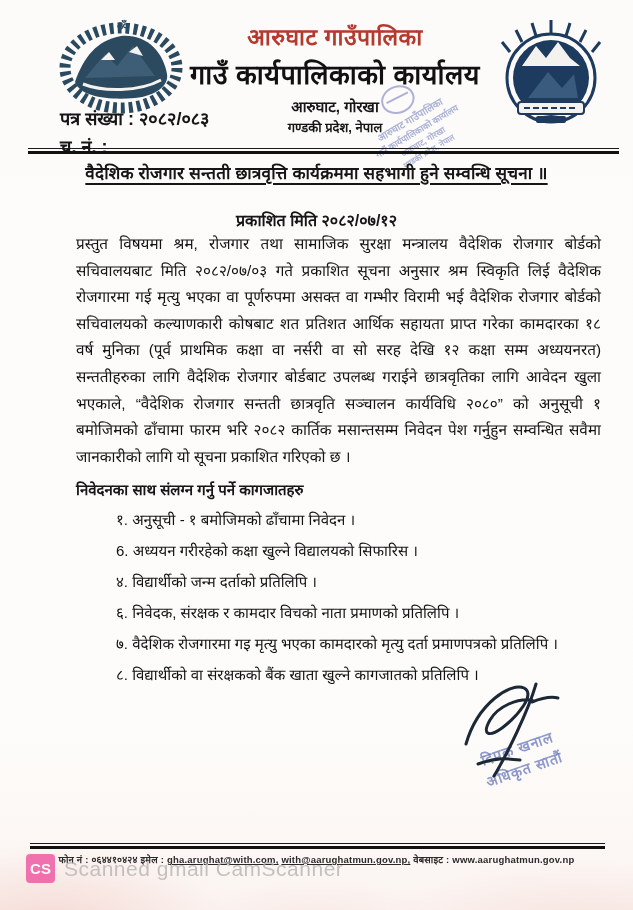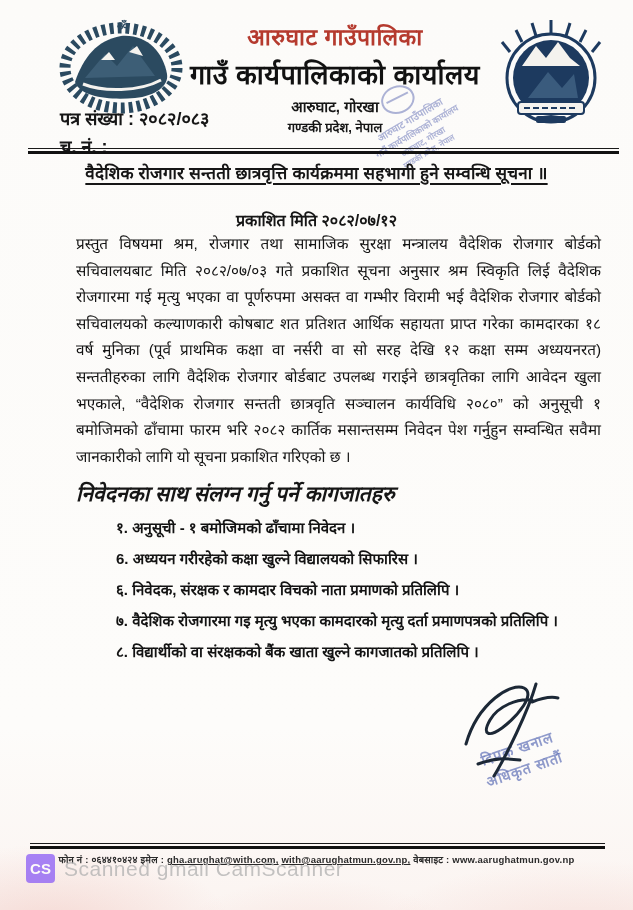--- a/index.html
+++ b/index.html
@@ -38,35 +38,35 @@
   .rule-top{top:148px;}
   .rule-bottom{top:843px;left:30px;right:28px;}
   
   .notice-title{position:absolute;top:161px;left:0;width:100%;text-align:center;z-index:2;
      font-size:17px;font-weight:bold;text-decoration:underline;text-underline-offset:4px;
      text-decoration-thickness:1.5px;letter-spacing:.2px;}
   .pub-date{position:absolute;top:201px;left:0;width:100%;text-align:center;z-index:2;
      font-size:16px;font-weight:bold;margin-top:8px;}
   .content{position:absolute;top:231px;left:34px;right:32px;z-index:2;margin-left:42px;}
   .body-par{font-size:15.3px;line-height:1.74;text-align:justify;font-weight:500;color:#131313;}
-  .att-head{font-size:21px;font-weight:bold;margin-top:9px;font-style:italic;}
+  .att-head{font-size:15px;font-weight:bold;margin-top:9px;}
   .att-list{margin-top:10px;}
-  .att-item{font-size:15px;font-weight:700;margin:0 0 11px 40px;color:#131313;}
+  .att-item{font-size:15px;font-weight:400;margin:0 0 11px 40px;color:#131313;}
   
   .sig{position:absolute;left:448px;top:672px;width:130px;height:120px;z-index:3;}
   .name-stamp{position:absolute;left:446px;top:738px;width:150px;z-index:2;text-align:center;
      transform:rotate(-19deg);color:rgba(62,82,168,.58);font-weight:bold;
      font-size:14.5px;line-height:1.5;letter-spacing:1px;}
   
   .footer-line{position:absolute;top:853px;left:0;width:100%;text-align:center;z-index:2;
      font-size:9.5px;font-weight:bold;color:#2a2a2a;letter-spacing:.2px;}
   .footer-line .em{text-decoration:underline;font-weight:600;}
   
   .wm{position:absolute;left:26px;top:854px;display:flex;align-items:center;gap:9px;z-index:4;opacity:.75;}
-  .wm-box{width:29px;height:29px;background:#8b5cf6;border-radius:4px;color:#fff;
+  .wm-box{width:29px;height:29px;background:#ec4899;border-radius:4px;color:#fff;
      display:flex;align-items:center;justify-content:center;font-weight:bold;font-size:15px;}
   .wm-text{font-size:21px;color:#b0b0b0;font-weight:500;letter-spacing:.5px;}
 </style>
 </head>
 <body>
 
 <div class="page">
 
   <div class="logo-left">
     <svg width="138" height="102" viewBox="0 0 138 102">
@@ -127,20 +127,21 @@
 
   <div class="notice-title">वैदेशिक रोजगार सन्तती छात्रवृत्ति कार्यक्रममा सहभागी हुने सम्वन्धि सूचना ॥</div>
   <div class="pub-date">प्रकाशित मिति २०८२/०७/१२</div>
 
   <div class="content">
     <div class="body-par">प्रस्तुत विषयमा श्रम, रोजगार तथा सामाजिक सुरक्षा मन्त्रालय वैदेशिक रोजगार बोर्डको सचिवालयबाट मिति २०८२/०७/०३ गते प्रकाशित सूचना अनुसार श्रम स्विकृति लिई वैदेशिक रोजगारमा गई मृत्यु भएका वा पूर्णरुपमा असक्त वा गम्भीर विरामी भई वैदेशिक रोजगार बोर्डको सचिवालयको कल्याणकारी कोषबाट शत प्रतिशत आर्थिक सहायता प्राप्त गरेका कामदारका १८ वर्ष मुनिका (पूर्व प्राथमिक कक्षा वा नर्सरी वा सो सरह देखि १२ कक्षा सम्म अध्ययनरत) सन्ततीहरुका लागि वैदेशिक रोजगार बोर्डबाट उपलब्ध गराईने छात्रवृतिका लागि आवेदन खुला भएकाले, “वैदेशिक रोजगार सन्तती छात्रवृति सञ्चालन कार्यविधि २०८०” को अनुसूची १ बमोजिमको ढाँचामा फारम भरि २०८२ कार्तिक मसान्तसम्म निवेदन पेश गर्नुहुन सम्वन्धित सवैमा जानकारीको लागि यो सूचना प्रकाशित गरिएको छ ।</div>
     <div class="att-head">निवेदनका साथ संलग्न गर्नु पर्ने कागजातहरु</div>
     <div class="att-list">
       <div class="att-item">१. अनुसूची - १ बमोजिमको ढाँचामा निवेदन ।</div>
       <div class="att-item">6. अध्ययन गरीरहेको कक्षा खुल्ने विद्यालयको सिफारिस ।</div>
+      <div class="att-item">४. विद्यार्थीको जन्म दर्ताको प्रतिलिपि ।</div>
       <div class="att-item">६. निवेदक, संरक्षक र कामदार विचको नाता प्रमाणको प्रतिलिपि ।</div>
       <div class="att-item">७. वैदेशिक रोजगारमा गइ मृत्यु भएका कामदारको मृत्यु दर्ता प्रमाणपत्रको प्रतिलिपि ।</div>
       <div class="att-item">८. विद्यार्थीको वा संरक्षकको बैंक खाता खुल्ने कागजातको प्रतिलिपि ।</div>
     </div>
   </div>
 
   <div class="sig">
     <svg width="130" height="120" viewBox="0 0 130 120">
       <g stroke="#1c2836" stroke-width="3" fill="none" stroke-linecap="round">
         <path d="M18,72 C30,30 64,10 76,16 C88,22 70,44 54,56 C40,66 34,62 42,48 C50,34 70,26 84,28"></path>

